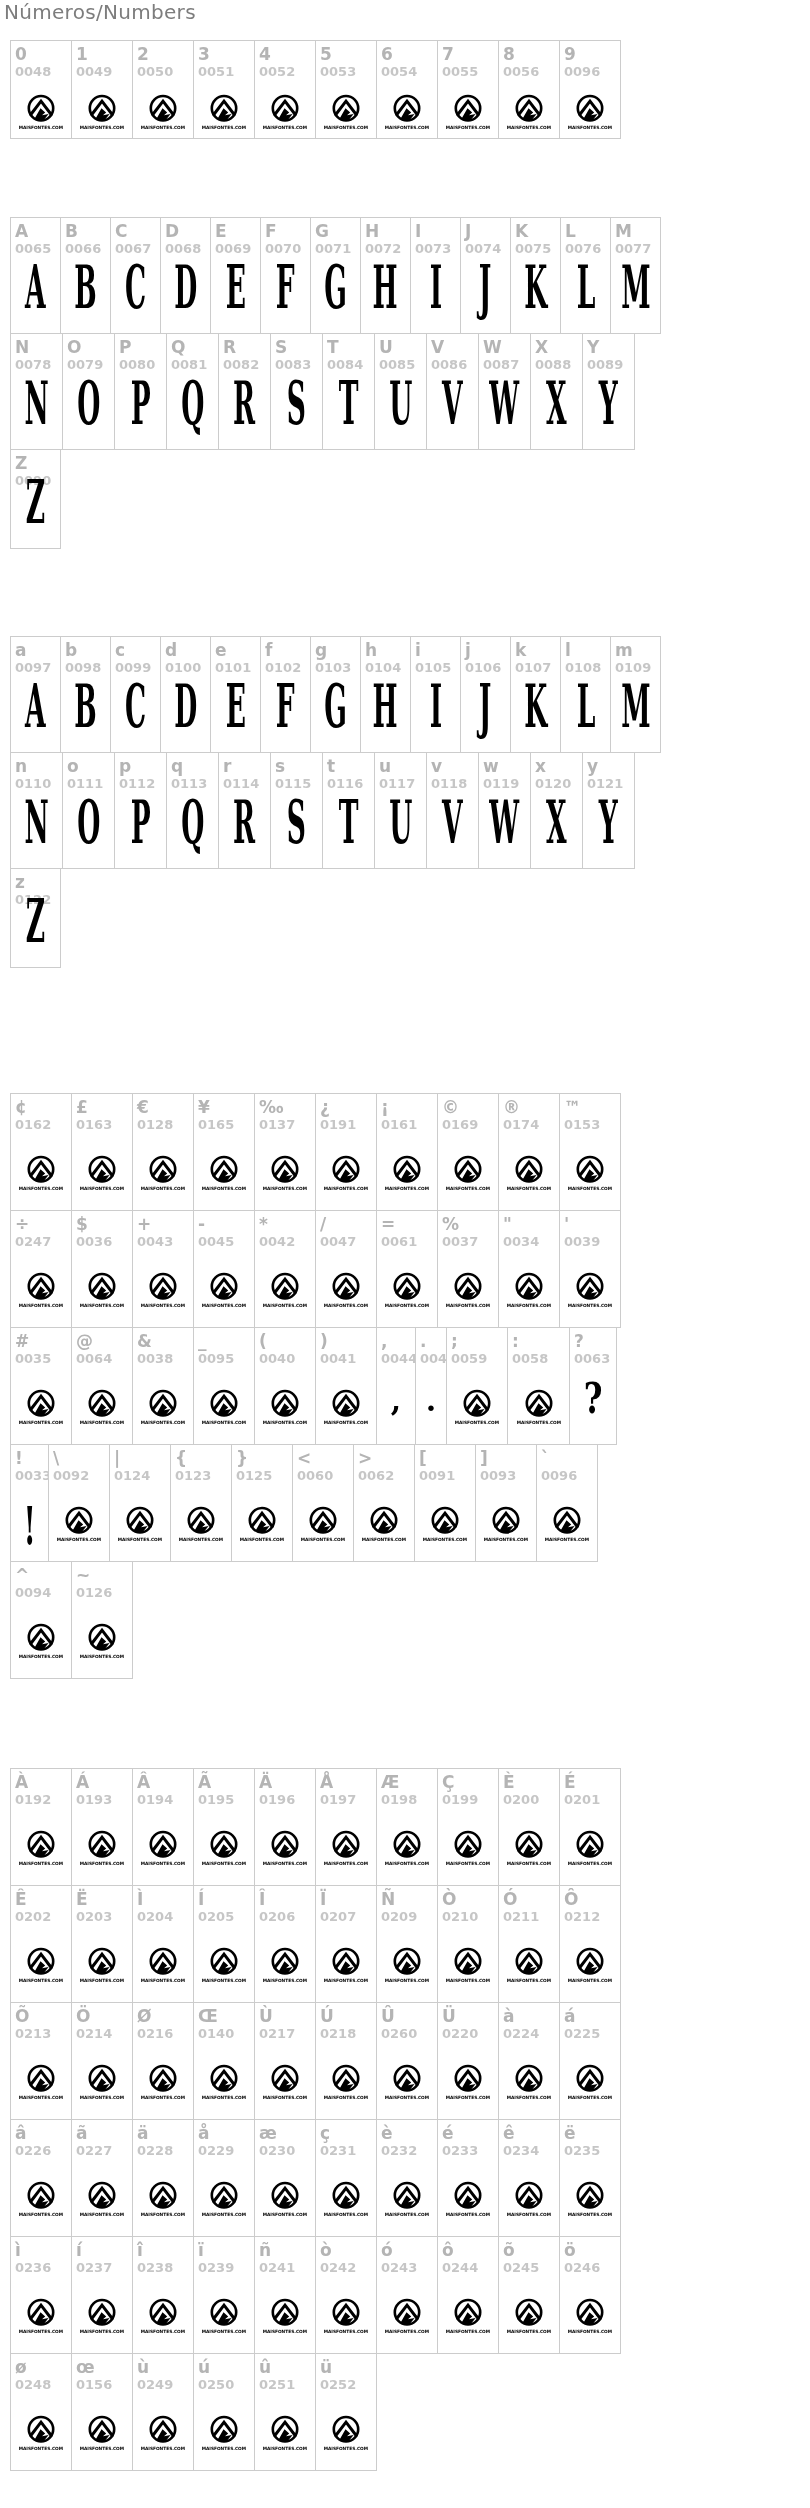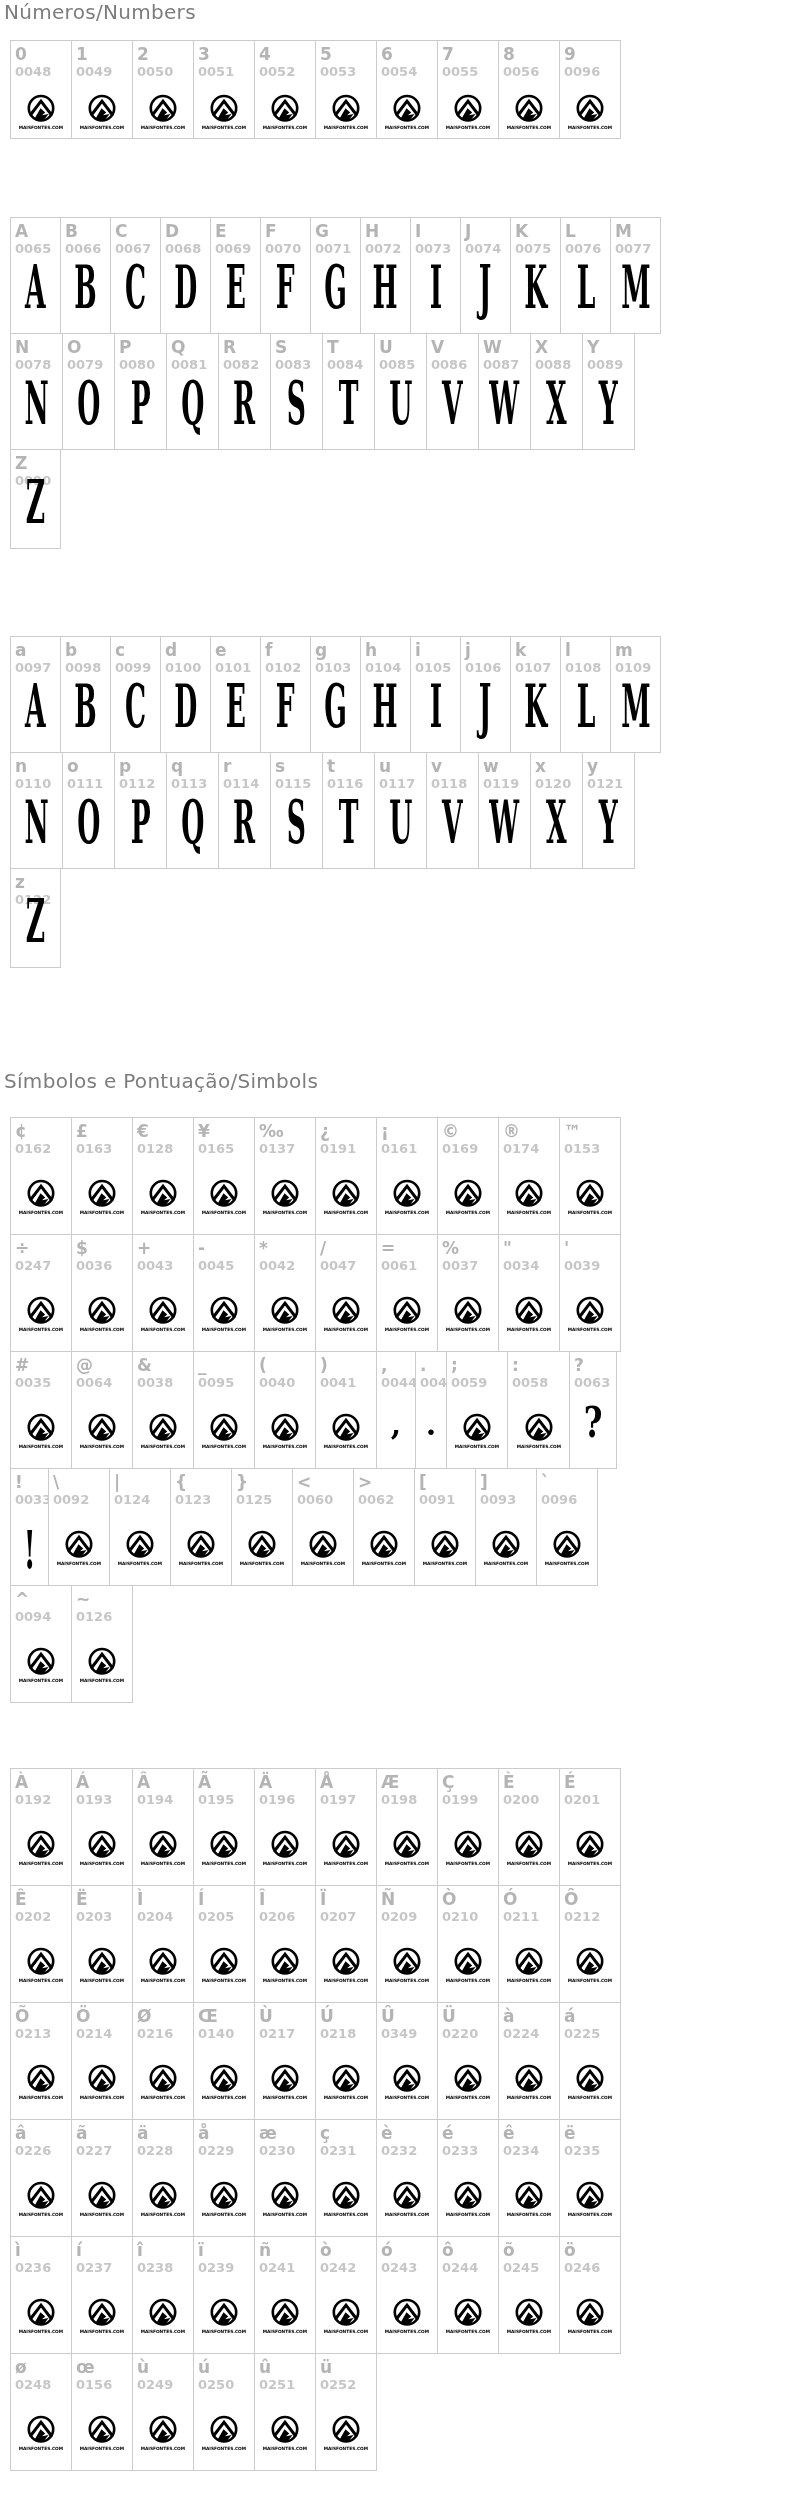--- a/index.html
+++ b/index.html
@@ -564,21 +564,20 @@
           <div class="code">0122</div>
           <div class="art">
             <span class="glyph g-letter">Z</span>
           </div>
         </div>
       </div>
     </div>
 </section>
 
 <section class="sec s3">
-  <h2 class="title">Símbolos e Pontuação/Simbols</h2>
   <div class="rows">
       <div class="row" style="height: 118px;">
         <div class="cell" style="width: 62px;">
           <div class="ch">¢</div>
           <div class="code">0162</div>
           <div class="art">
             <div class="logo-block">
               <svg width="34" height="30" viewBox="0 0 34 30">
                 <circle cx="17" cy="14.2" r="12.2" fill="none" stroke="#000" stroke-width="2.6"></circle>
                 <path d="M6.8 20.5 L17 7.2 L27.2 20.5" fill="none" stroke="#000" stroke-width="3" stroke-linecap="round"></path>
@@ -1526,21 +1525,21 @@
                 <circle cx="17" cy="14.2" r="12.2" fill="none" stroke="#000" stroke-width="2.6"></circle>
                 <path d="M6.8 20.5 L17 7.2 L27.2 20.5" fill="none" stroke="#000" stroke-width="3" stroke-linecap="round"></path>
                 <path d="M10.5 24.8 L16.5 14.2 L21.2 18.6 L18 21.2 L24.6 20 L19.4 26.6 Z" fill="#000"></path>
               </svg>
               <div class="wm">MAISFONTES.COM</div>
             </div>
           </div>
         </div>
         <div class="cell" style="width: 62px;">
           <div class="ch">Û</div>
-          <div class="code">0349</div>
+          <div class="code">0260</div>
           <div class="art">
             <div class="logo-block">
               <svg width="34" height="30" viewBox="0 0 34 30">
                 <circle cx="17" cy="14.2" r="12.2" fill="none" stroke="#000" stroke-width="2.6"></circle>
                 <path d="M6.8 20.5 L17 7.2 L27.2 20.5" fill="none" stroke="#000" stroke-width="3" stroke-linecap="round"></path>
                 <path d="M10.5 24.8 L16.5 14.2 L21.2 18.6 L18 21.2 L24.6 20 L19.4 26.6 Z" fill="#000"></path>
               </svg>
               <div class="wm">MAISFONTES.COM</div>
             </div>
           </div>

